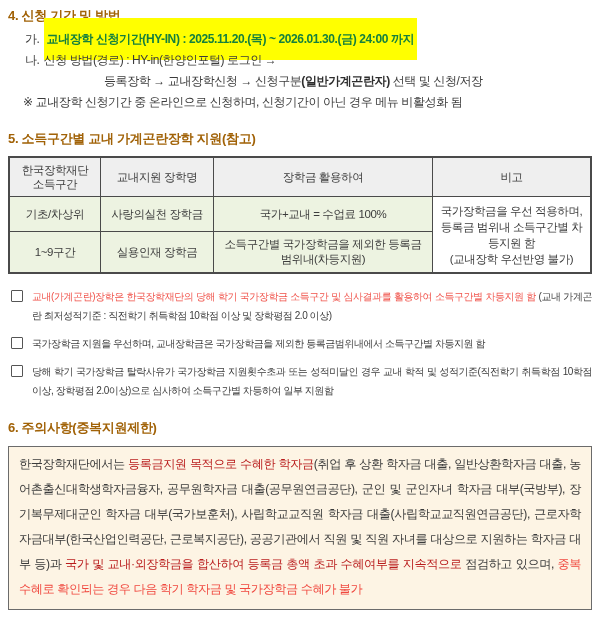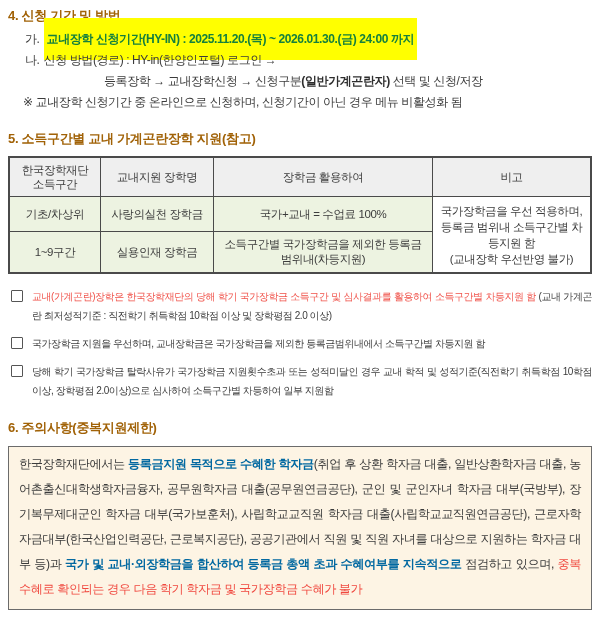--- a/index.html
+++ b/index.html
@@ -63,21 +63,21 @@
   
   .s6{margin-top:20px;}
   .notice-box{
     border:1.5px solid #6b6b6b;background:#fdf4e4;
     margin-top:10px;padding:5px 10px 7px 10px;
     font-size:12.2px;line-height:25px;text-align:justify;
     letter-spacing:-0.45px;color:#3b3b3b;
   }
   .notice-box p{margin:0;}
   .c-black{color:#3b3b3b;}
-  .c-blue{color:#0369a1;font-weight:bold;}
+  .c-blue{color:#b91c1c;}
   .c-red{color:#f0483f;}
 </style>
 </head>
 <body>
 
 <div class="page">
 
   <section class="s4">
     <h2>4. 신청 기간 및 방법</h2>
     <div class="line item-ga"><span class="label">가.</span><span class="highlight">교내장학 신청기간(HY-IN) : 2025.11.20.(목) ~ 2026.01.30.(금) 24:00 까지</span></div>

